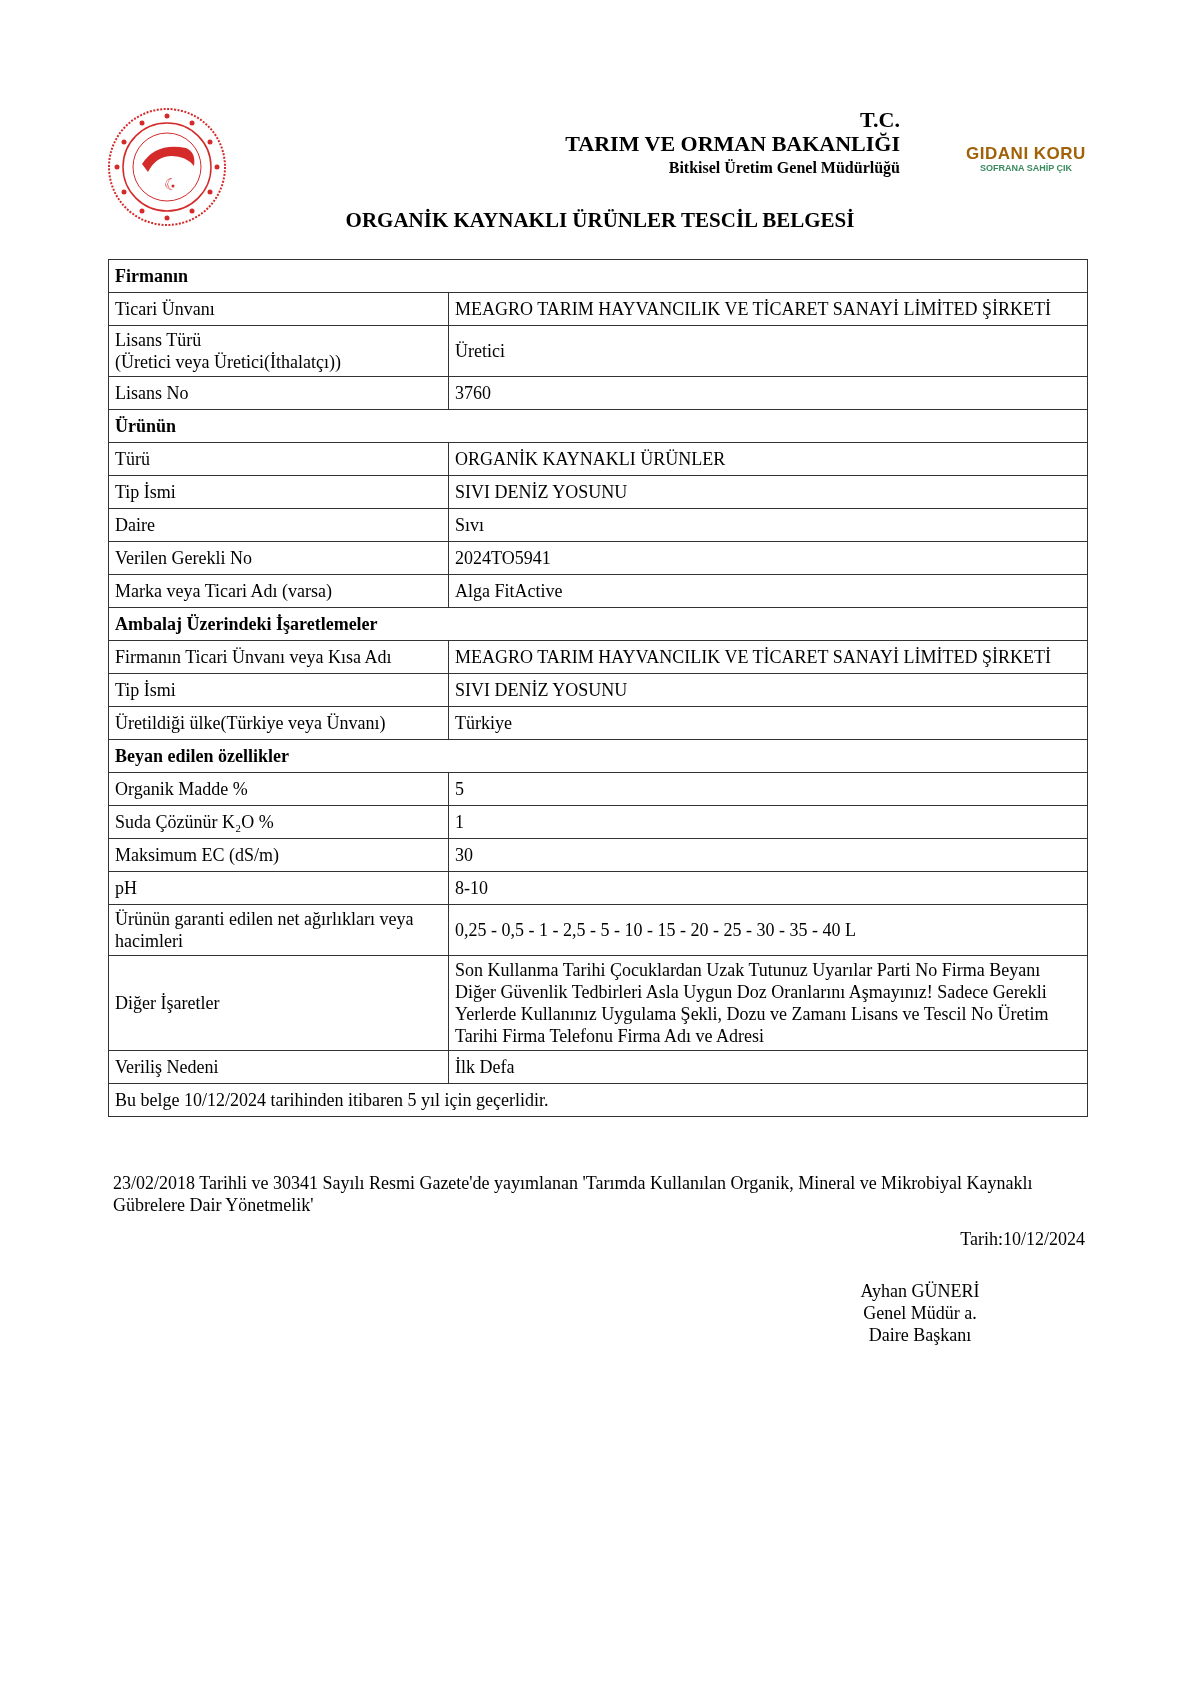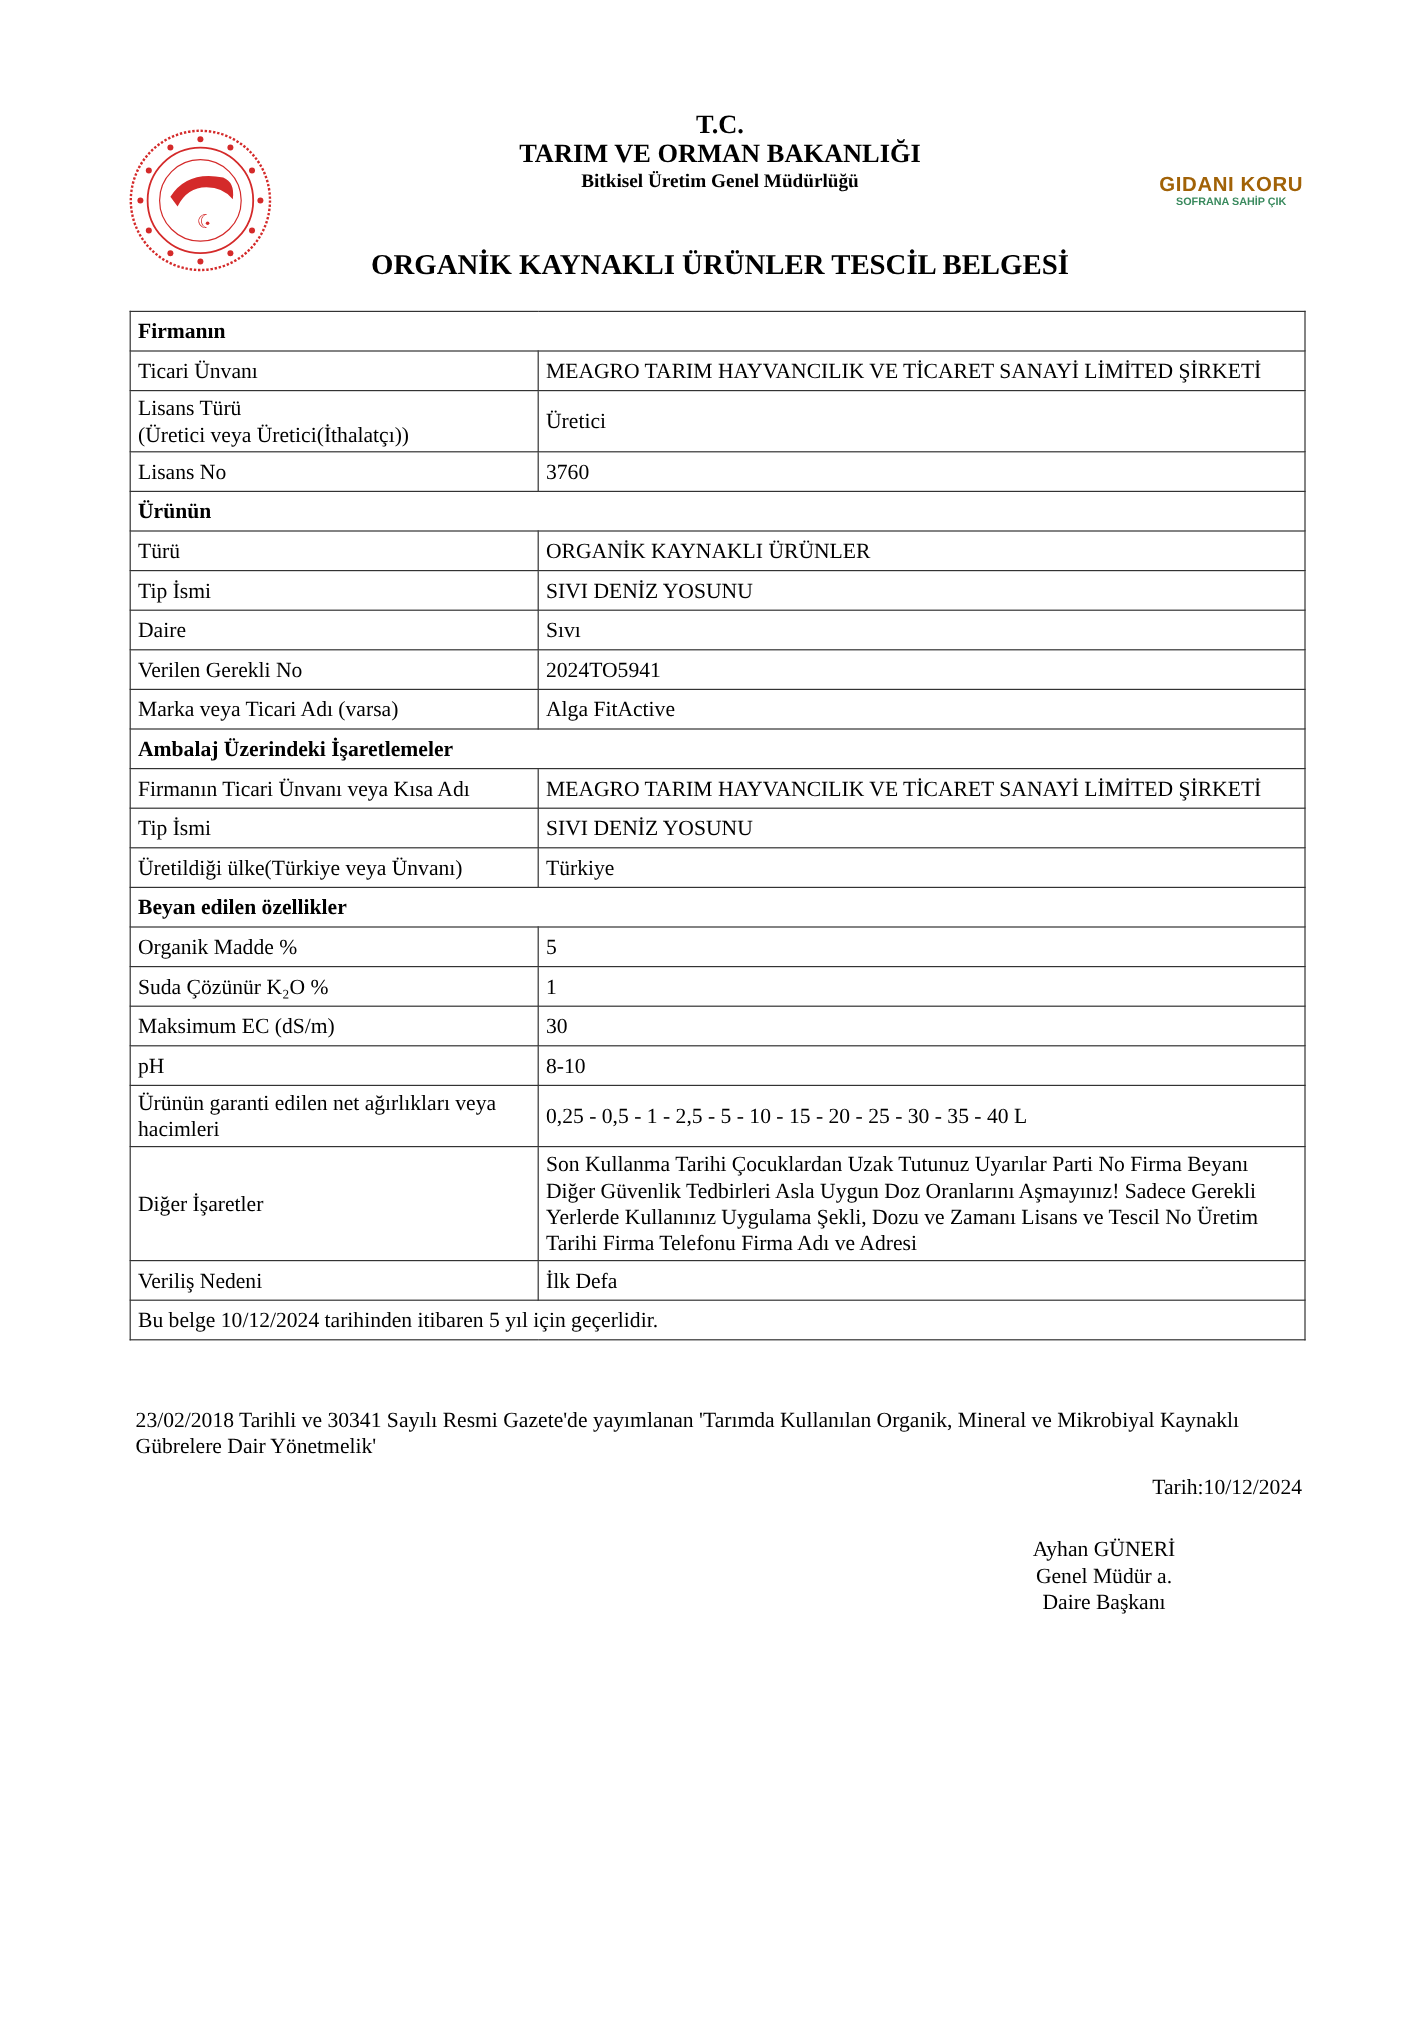--- a/index.html
+++ b/index.html
@@ -1,25 +1,25 @@
 <!DOCTYPE html>
 <html><head>
 <meta charset="utf-8">
 <style>
   html, body { margin: 0; padding: 0; background: #ffffff; }
   body { width: 1190px; height: 1684px; position: relative; font-family: "Liberation Serif", serif; color: #000; overflow: hidden; }
   .seal { position: absolute; left: 106px; top: 106px; width: 122px; height: 122px; }
   .brand { position: absolute; left: 966px; top: 145px; width: 120px; text-align: center; font-family: "Liberation Sans", sans-serif; }
   .brand .b1 { color: #a16207; font-weight: bold; font-size: 17px; letter-spacing: 0.5px; line-height: 18px; }
   .brand .b2 { color: #3a8a5e; font-weight: bold; font-size: 9px; line-height: 11px; }
-  .header { position: absolute; left: 300px; top: 92px; width: 600px; text-align: center; }
+  .header { position: absolute; left: 300px; top: 108px; width: 600px; text-align: right; }
   .header .l1 { font-size: 22px; font-weight: bold; line-height: 24px; }
   .header .l2 { font-size: 22px; font-weight: bold; line-height: 24px; }
   .header .l3 { font-size: 16px; font-weight: bold; line-height: 24px; }
-  .doc-title { position: absolute; left: 250px; top: 208px; width: 700px; text-align: center; font-size: 24px; font-weight: bold; }
+  .doc-title { position: absolute; left: 250px; top: 208px; width: 700px; text-align: center; font-size: 21px; font-weight: bold; }
   table.cert { position: absolute; left: 108px; top: 259px; width: 980px; border-collapse: collapse; font-size: 18px; }
   table.cert td { border: 1.5px solid #333; padding: 3px 6px; vertical-align: middle; line-height: 22px; margin-left: 48px; }
   table.cert td.k { width: 327px; }
   table.cert tr.sec td { font-weight: bold; }
   table.cert tr.r1 td { height: 26px; }
   .footnote { position: absolute; left: 113px; top: 1172px; width: 980px; font-size: 18px; line-height: 22px; }
   .date { position: absolute; right: 105px; top: 1229px; font-size: 18px; }
   .sign { position: absolute; left: 840px; top: 1280px; width: 160px; text-align: center; font-size: 18px; line-height: 22px; }
 </style>
 </head>

